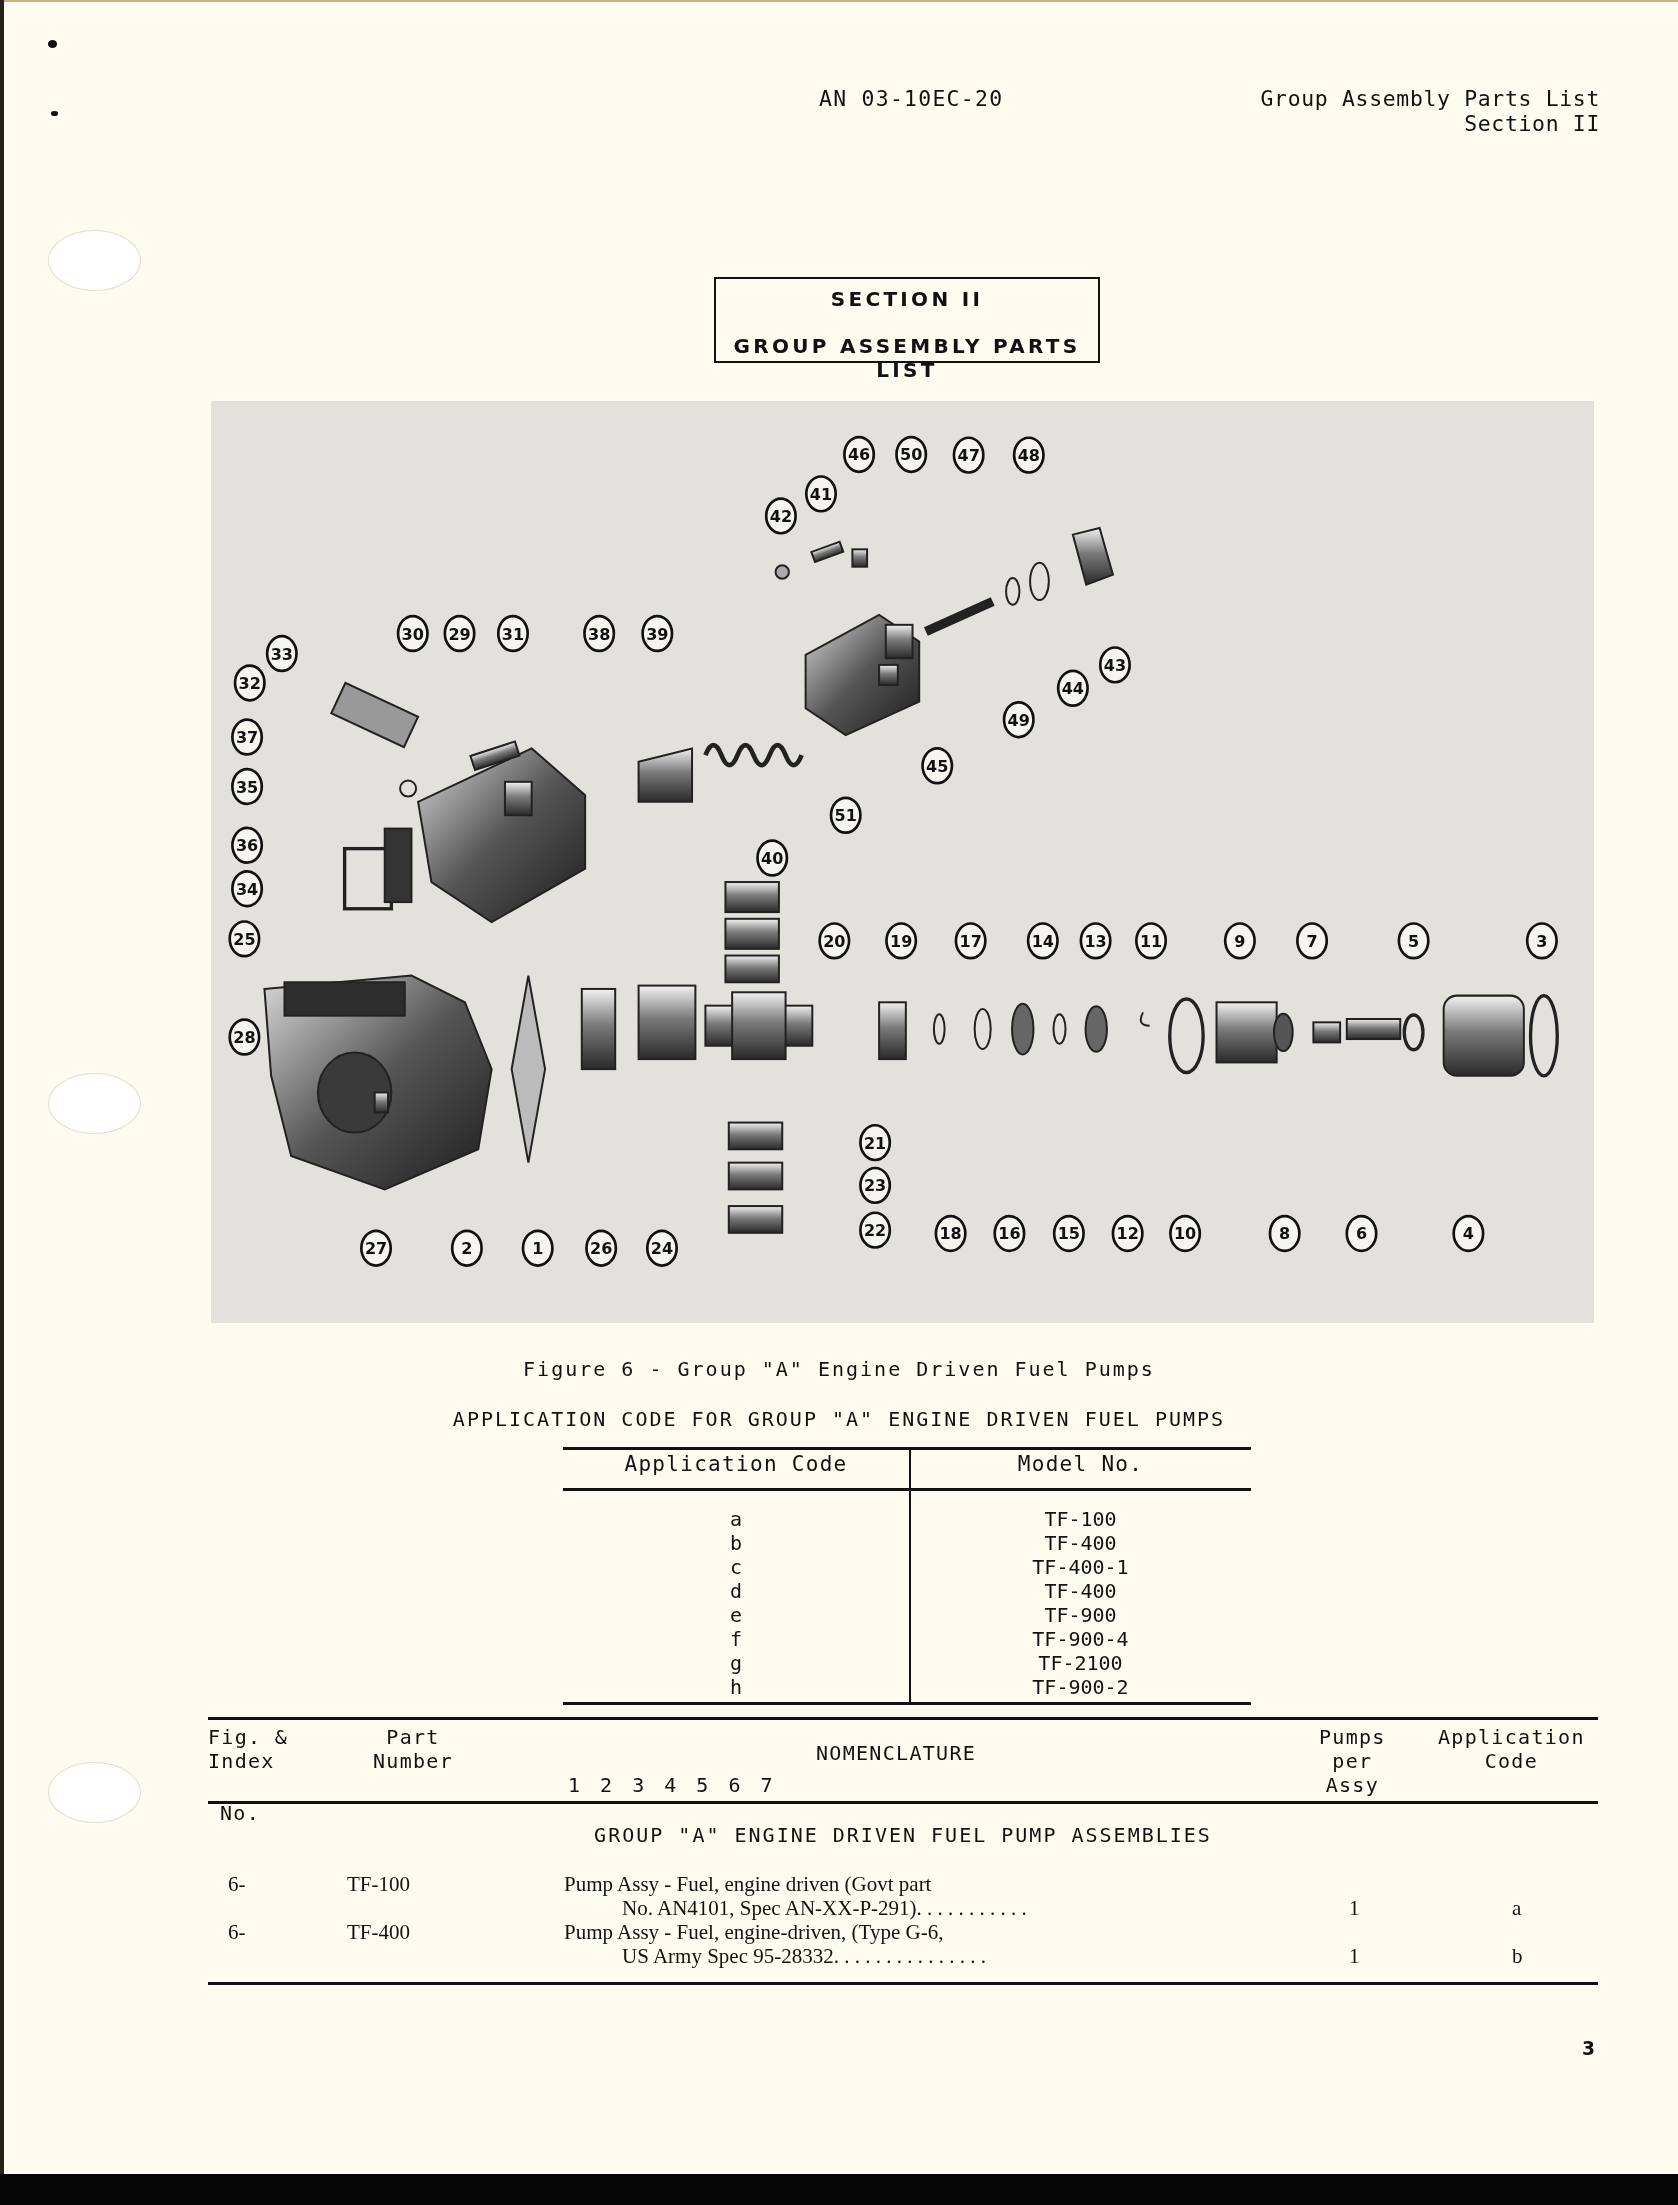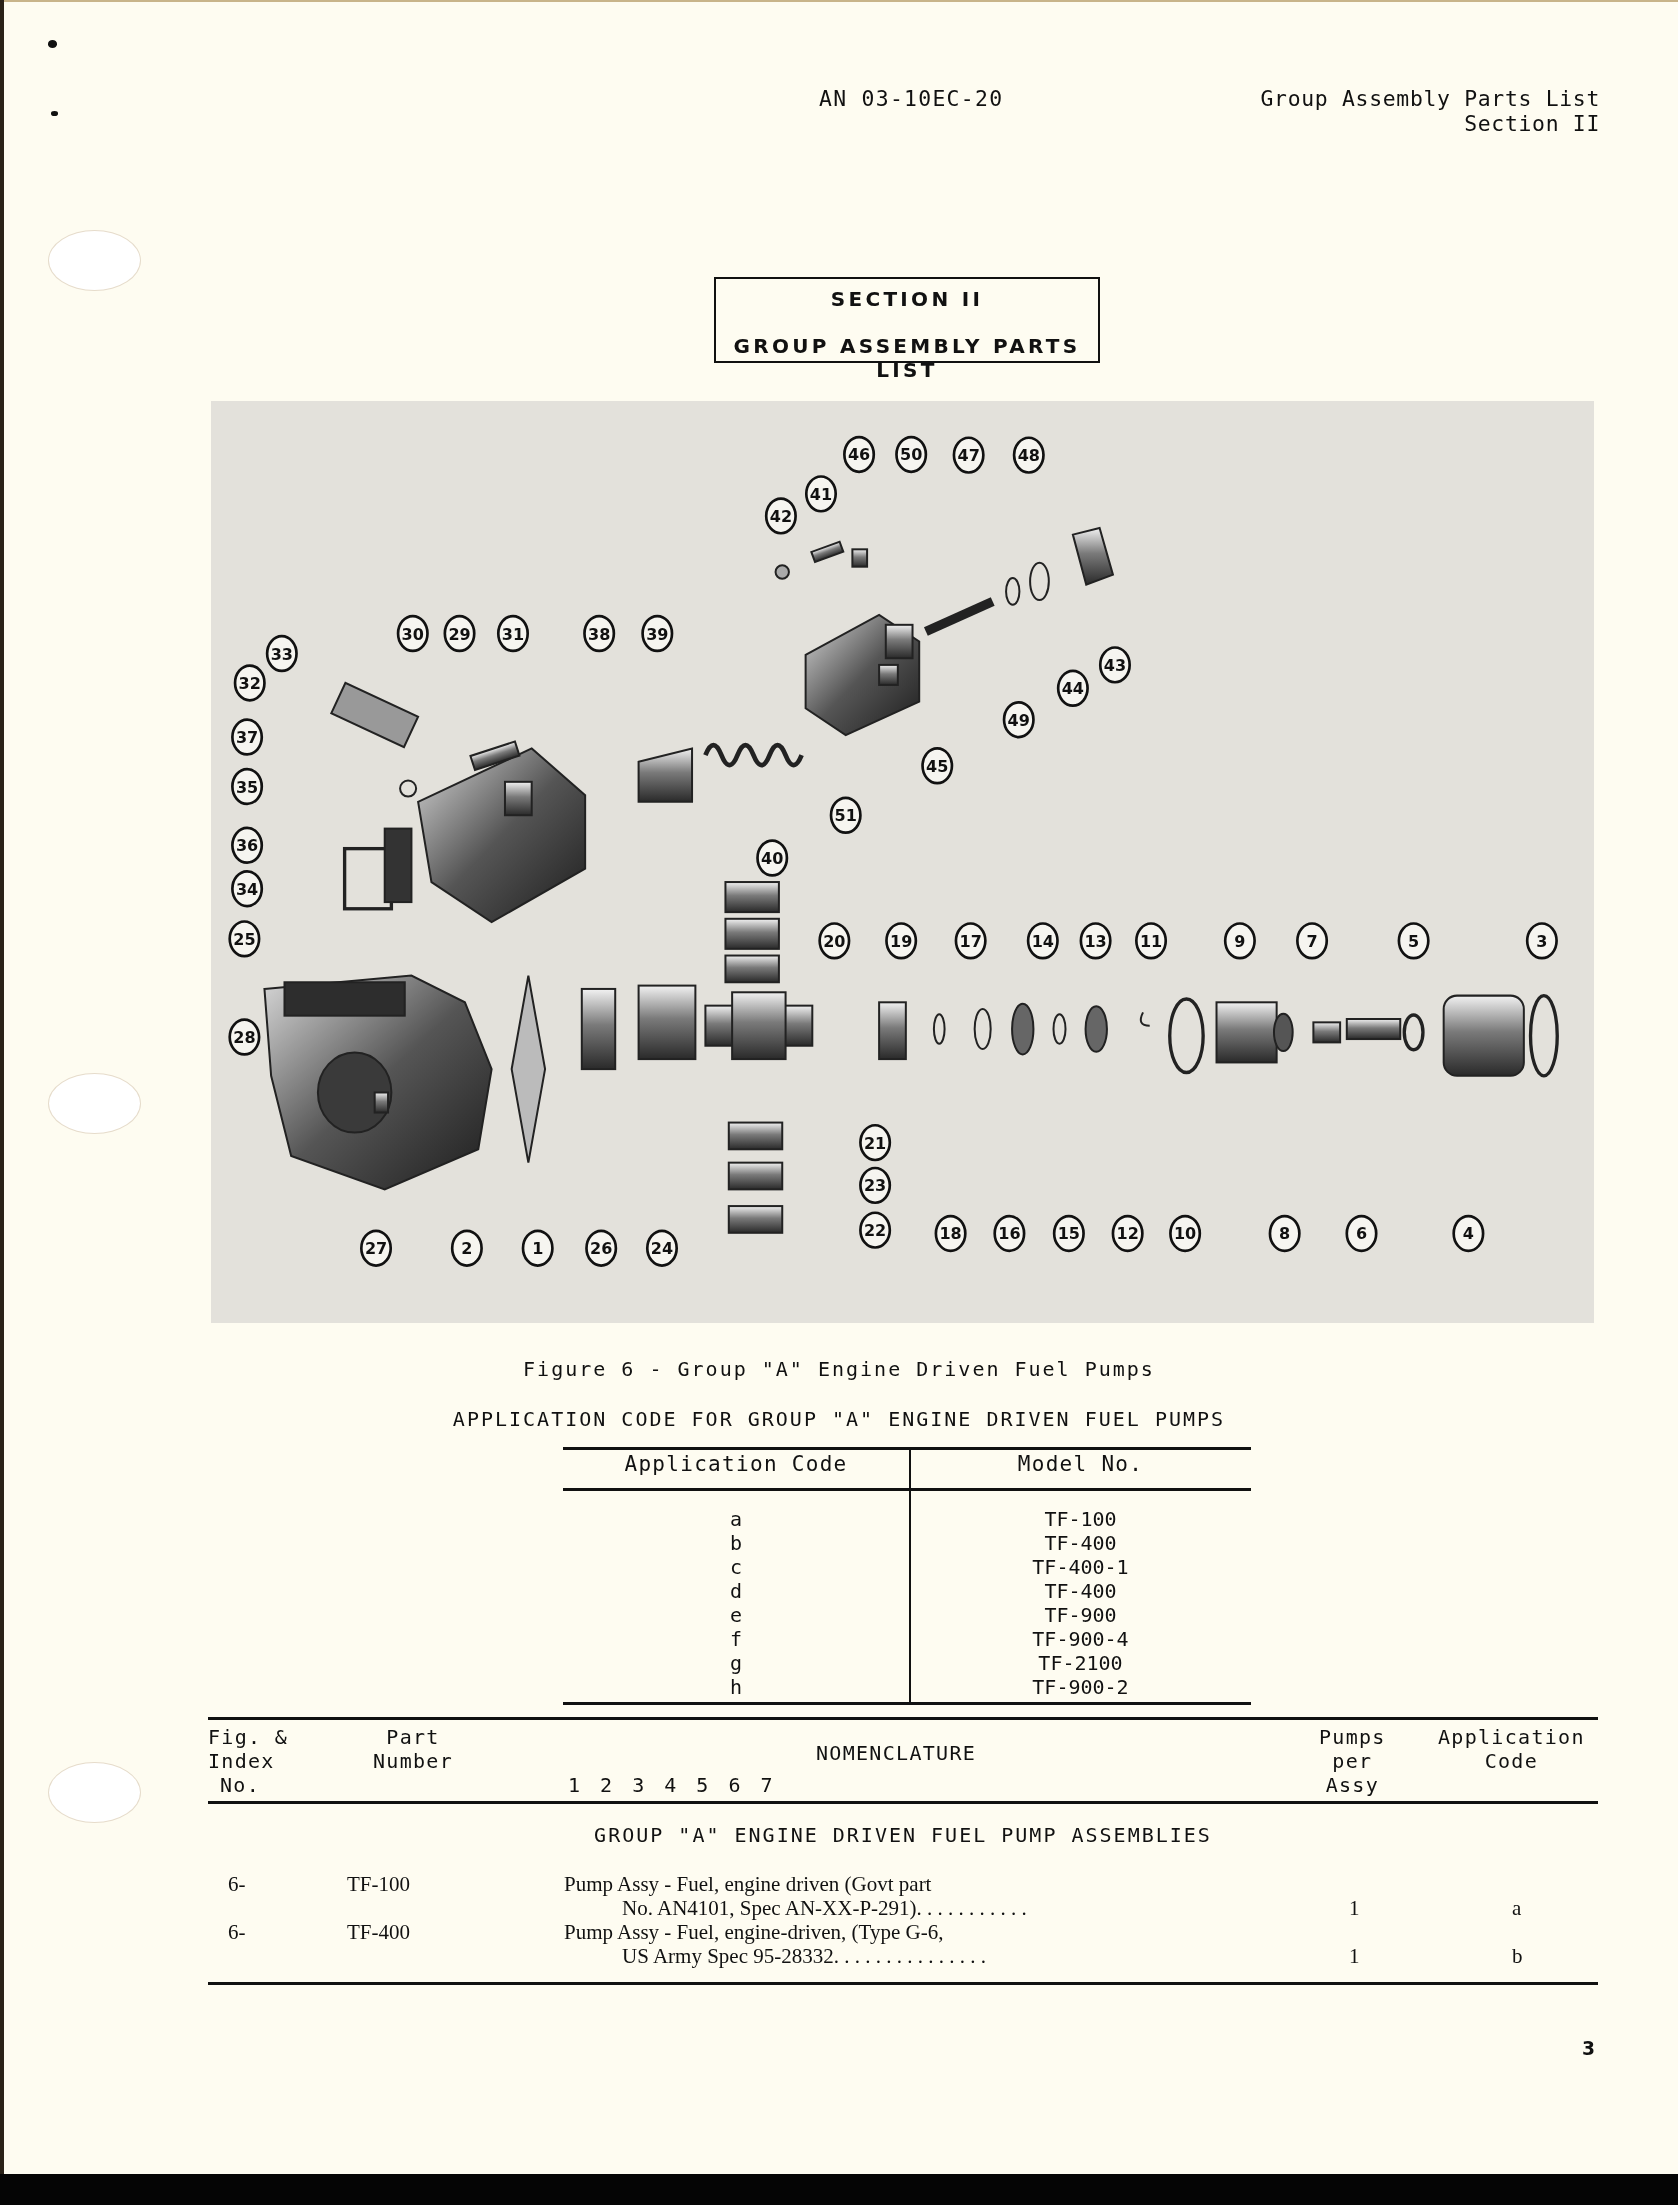--- a/index.html
+++ b/index.html
@@ -378,21 +378,21 @@
       <div>TF-2100</div>
       <div>TF-900-2</div>
     </div>
 </div>
 
 <div class="parts">
   <div class="rule" style="top:0;"></div>
   <div class="h" style="left:0;top:8px;">
     <div>Fig. &amp;</div>
     <div>Index</div>
-    <div style="padding-left:12px;">No.</div>
+    <div style="padding-left:12px;margin-top:28px;">No.</div>
   </div>
   <div class="h" style="left:165px;top:8px;text-align:center;">
     <div>Part</div>
     <div>Number</div>
   </div>
   <div class="h" style="left:608px;top:24px;">NOMENCLATURE</div>
   <div class="h" style="left:360px;top:56px;letter-spacing:4px;">1 2 3 4 5 6 7</div>
   <div class="h" style="left:1111px;top:8px;text-align:center;">
     <div>Pumps</div>
     <div>per</div>

